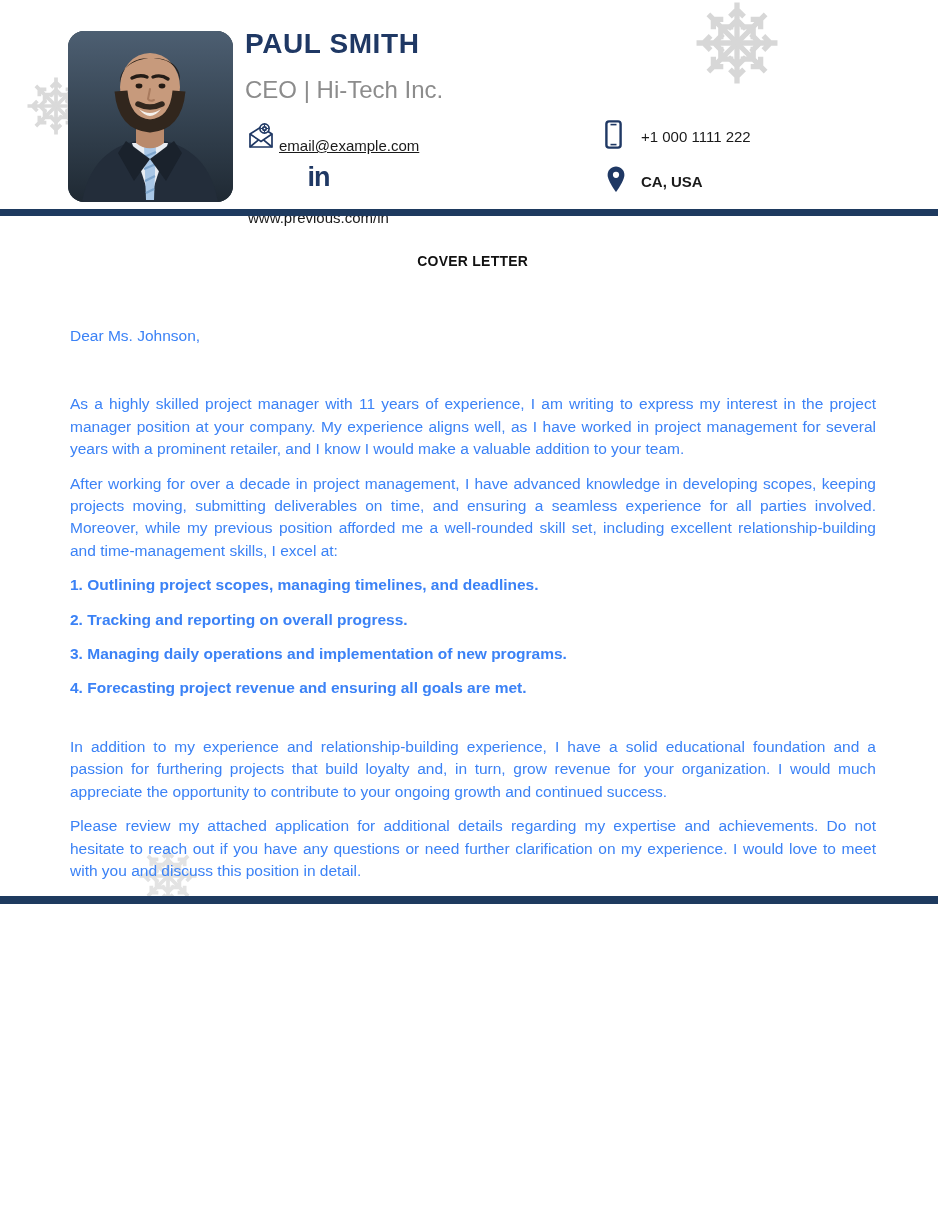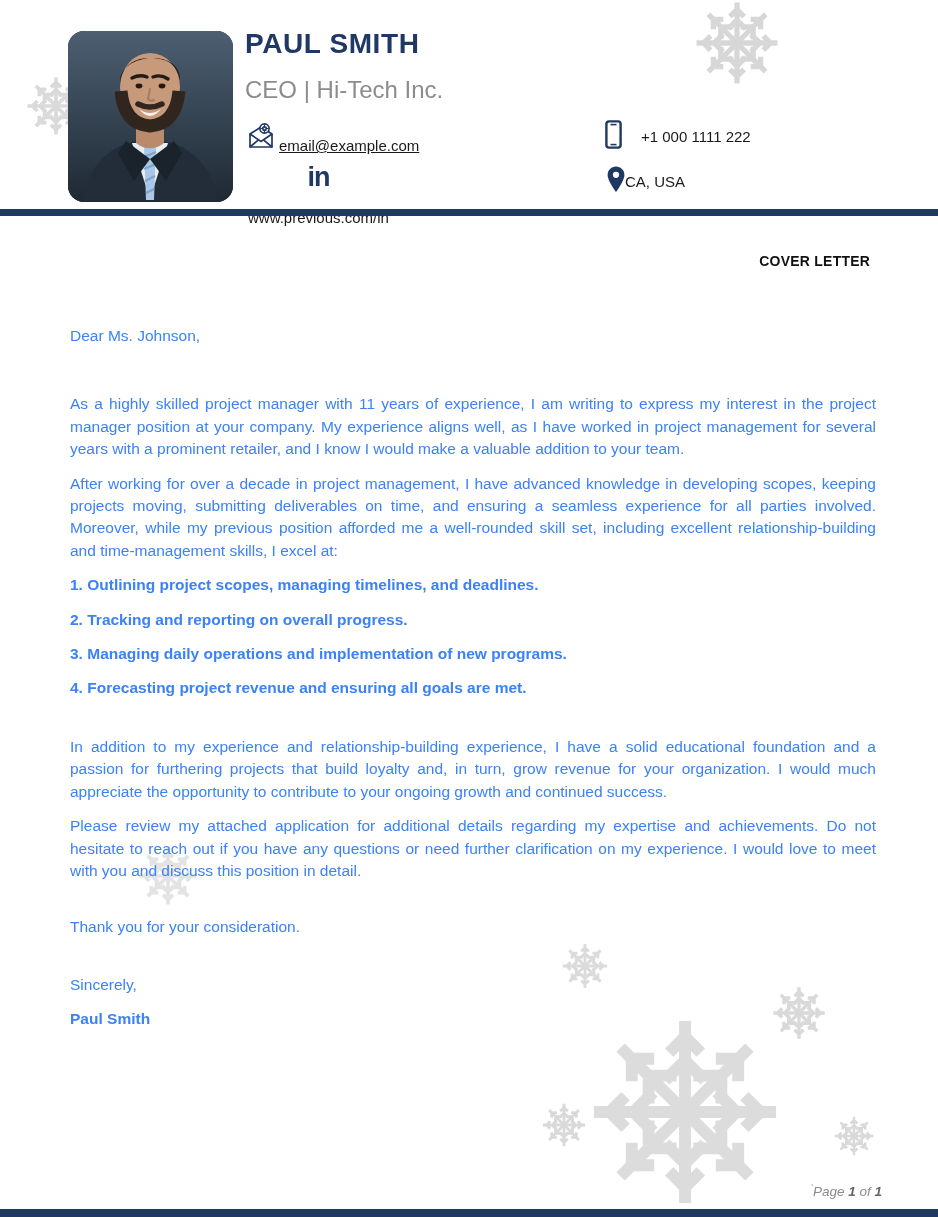--- a/index.html
+++ b/index.html
@@ -1,20 +1,20 @@
 <!DOCTYPE html>
 <html><head>
 <meta charset="utf-8">
 <style>
   * { box-sizing: border-box; }
   html,body { margin:0; padding:0; background:#ffffff; }
   .page {
     position: relative;
     width: 938px;
-    height: 1217px;
+    height: 904px;
     background: #ffffff;
     font-family: "Liberation Sans", sans-serif;
     overflow: hidden;
   }
 
   
   .flake { position:absolute; z-index:0; pointer-events:none; }
 
   
   .header { position:absolute; left:0; top:0; width:100%; height:209px; z-index:2; }
@@ -25,31 +25,31 @@
   .photo svg { display:block; width:100%; height:100%; }
   .hname {
     position:absolute; left:245px; top:28px;
     font-size:28px; font-weight:bold; color:#1f3864; letter-spacing:0.6px;
   }
   .htitle { position:absolute; left:245px; top:76px; font-size:24px; color:#8c8c8c; }
   .crow { position:absolute; display:flex; align-items:center; }
   .row-email { left:247px; top:122px; gap:4px; align-items:flex-end; }
   .row-li    { left:248px; top:167px; gap:20px;flex-direction:column; }
   .row-phone { left:605px; top:120px; gap:19px; }
-  .row-loc   { left:607px; top:166px; gap:0; }
+  .row-loc   { left:607px; top:166px; gap:16px;font-weight:bold; }
   .ctext { font-size:15px; color:#1a1a1a; }
   a.email-link { color:#1a1a1a; text-decoration:underline; cursor:pointer; }
   .li-glyph { font-weight:bold; color:#1f3864; font-size:27px; line-height:0.8; letter-spacing:-1px; }
 
   .divider { position:absolute; left:0; top:209px; width:100%; height:7px; background:#1e3a5f; z-index:2; }
   .bottom-bar { position:absolute; left:0; bottom:0; width:100%; height:8px; background:#1e3a5f; z-index:2; }
 
   
   .letter { position:absolute; left:70px; top:252px; width:806px; z-index:1; }
-  .doc-title-wrap { text-align:right; height:16px; }
+  .doc-title-wrap { text-align:center; height:16px; }
   .doc-title {
     display:inline-block; transform:scaleX(0.9); transform-origin:center;
     font-weight:bold; font-size:15.5px; color:#111111; letter-spacing:0.3px;
   }
   .letter p {
     margin:0 0 12px 0; font-size:15.5px; line-height:22.4px;
     color:#3b82f6; text-align:justify;
   }
   .salutation { margin-top:57px !important; margin-bottom:46px !important; text-align:left !important; }
   .list-line { text-align:left;font-weight:bold; }

